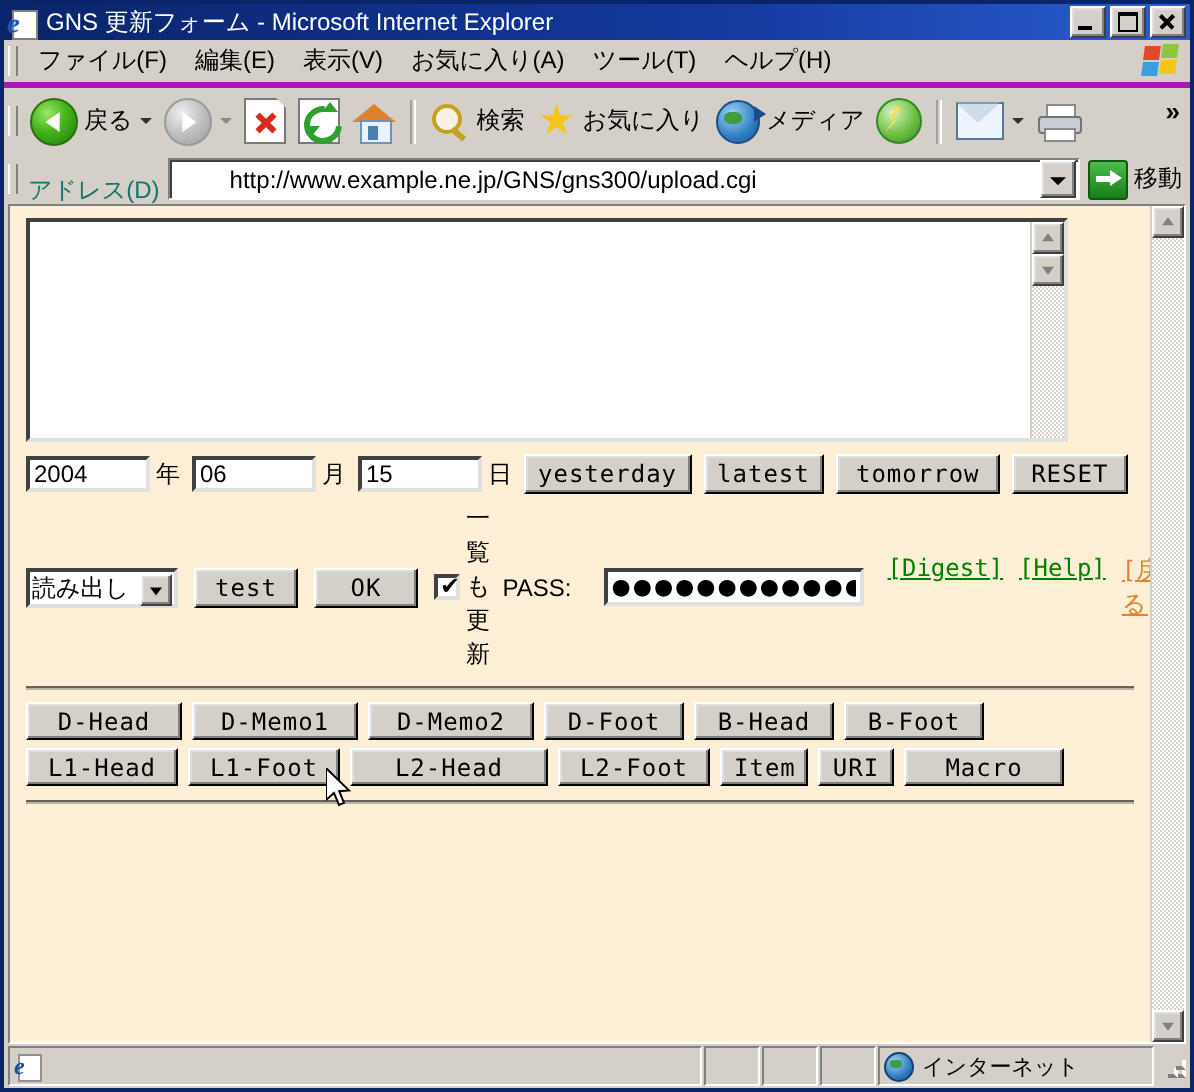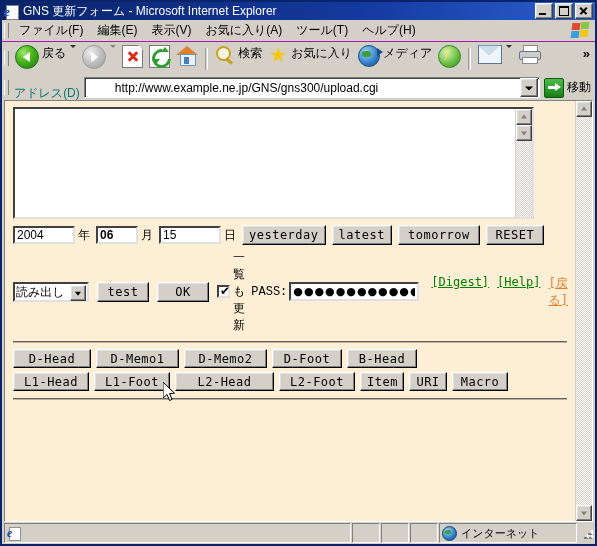--- a/index.html
+++ b/index.html
@@ -81,21 +81,21 @@
     content:""; position:absolute; left:3px; top:6px; width:9px; height:1.6px; background:#000;
   }
   .tbtn-close .gl::before { transform: rotate(45deg); }
   .tbtn-close .gl::after { transform: rotate(-45deg); }
 
   
   .menubar {
     height: 21px;
     background: #d4d0c8;
     display: flex; align-items: center;
-    border-bottom: 1px solid #a21caf;
+    border-bottom: 3px solid #a21caf;
     flex: 0 0 auto;
     position: relative;
   }
   .grip {
     width: 3px; height: 15px; margin: 0 3px 0 2px;
     border-left: 1px solid #ffffff;
     border-right: 1px solid #808080;
     flex: 0 0 auto;
   }
   .menu-item {
@@ -117,21 +117,21 @@
   
   .toolbar {
     height: 33px;
     background: #d4d0c8;
     display: flex; align-items: center;
     flex: 0 0 auto;
     border-bottom: 1px solid #d4d0c8;
     position: relative;
   }
   .tool {
-    display: flex; 
+    display: flex; align-items: center;
     padding: 2px 3px; height: 28px;
     cursor: default;
     flex: 0 0 auto;
   }
   .tool .lbl {
     font-size: 12px; color: #000; margin-left: 3px;
     white-space: nowrap;
     font-family: "Liberation Sans", sans-serif;
   }
   .tool .carat {
@@ -364,21 +364,21 @@
     height: 18px;
     border: 2px solid;
     border-color: #404040 #e0e0e0 #e0e0e0 #404040;
     background: #fff;
     padding: 0 2px;
     box-sizing: border-box;
     color: #000;
     outline: none;
   }
   .w-year { width: 62px; }
-  .w-mon  { width: 42px; font-weight: bold; }
+  .w-mon  { width: 62px; }
   .w-day  { width: 62px; }
   .unit { font-size: 12px; color: #000; margin: 0 6px 0 3px;
     font-family: "Liberation Sans", sans-serif; }
 
   button.btn95 {
     font-family: "DejaVu Sans Mono", "Liberation Mono", monospace;
     font-size: 12px;
     background: #d4d0c8;
     border: 1px solid;
     border-color: #ffffff #000000 #000000 #ffffff;
@@ -430,22 +430,22 @@
     position: relative; box-sizing: border-box;
     margin: 0 3px 0 8px;
   }
   .cbx .tick {
     position: absolute; left: 1px; top: -1px;
     color: #000; font-size: 12px; line-height: 11px;
     font-family: "DejaVu Sans", sans-serif;
   }
   .cb-label { font-size: 12px; color: #000; margin-right: 6px;
     font-family: "Liberation Sans", sans-serif;}
-  .pass-label { font-size: 12px; color: #000; margin-right: 2px;
-    font-family: Liberation Mono, monospace; }
+  .pass-label { font-size: 12px; color: #000; margin-right: 16px;
+    font-family: Liberation Sans, sans-serif; }
   input.pass {
     width: 130px; height: 19px;
     font-family: "DejaVu Sans", sans-serif;
     font-size: 11px;
     letter-spacing: 1px;
     border: 2px solid;
     border-color: #404040 #e0e0e0 #e0e0e0 #404040;
     background: #fff; color:#000;
     padding: 0 2px; box-sizing: border-box;
   }
@@ -707,29 +707,30 @@
         </div>
 
         <hr class="sep">
 
         <div class="btnrow">
           <button class="btn95" style="width:78px">D-Head</button>
           <button class="btn95" style="width:83px">D-Memo1</button>
           <button class="btn95" style="width:83px">D-Memo2</button>
           <button class="btn95" style="width:70px">D-Foot</button>
           <button class="btn95" style="width:70px">B-Head</button>
+          <button class="btn95" style="width:70px">B-Foot</button>
         </div>
         <div class="btnrow">
           <button class="btn95" style="width:76px">L1-Head</button>
           <button class="btn95" style="width:76px">L1-Foot</button>
           <button class="btn95" style="width:99px">L2-Head</button>
           <button class="btn95" style="width:76px">L2-Foot</button>
           <button class="btn95" style="width:44px">Item</button>
           <button class="btn95" style="width:38px">URI</button>
-          <button class="btn95" style="width:56px">Macro</button>
+          <button class="btn95" style="width:80px">Macro</button>
         </div>
 
         <hr class="sep">
       </div>
 
       <svg class="cursor" viewBox="0 0 14 21">
         <polygon points="0,0 0,16 4,12.5 6.5,18.5 9,17.4 6.6,11.6 11.5,11.2" fill="#ffffff" stroke="#000000" stroke-width="1"></polygon>
       </svg>
     </div>
 

